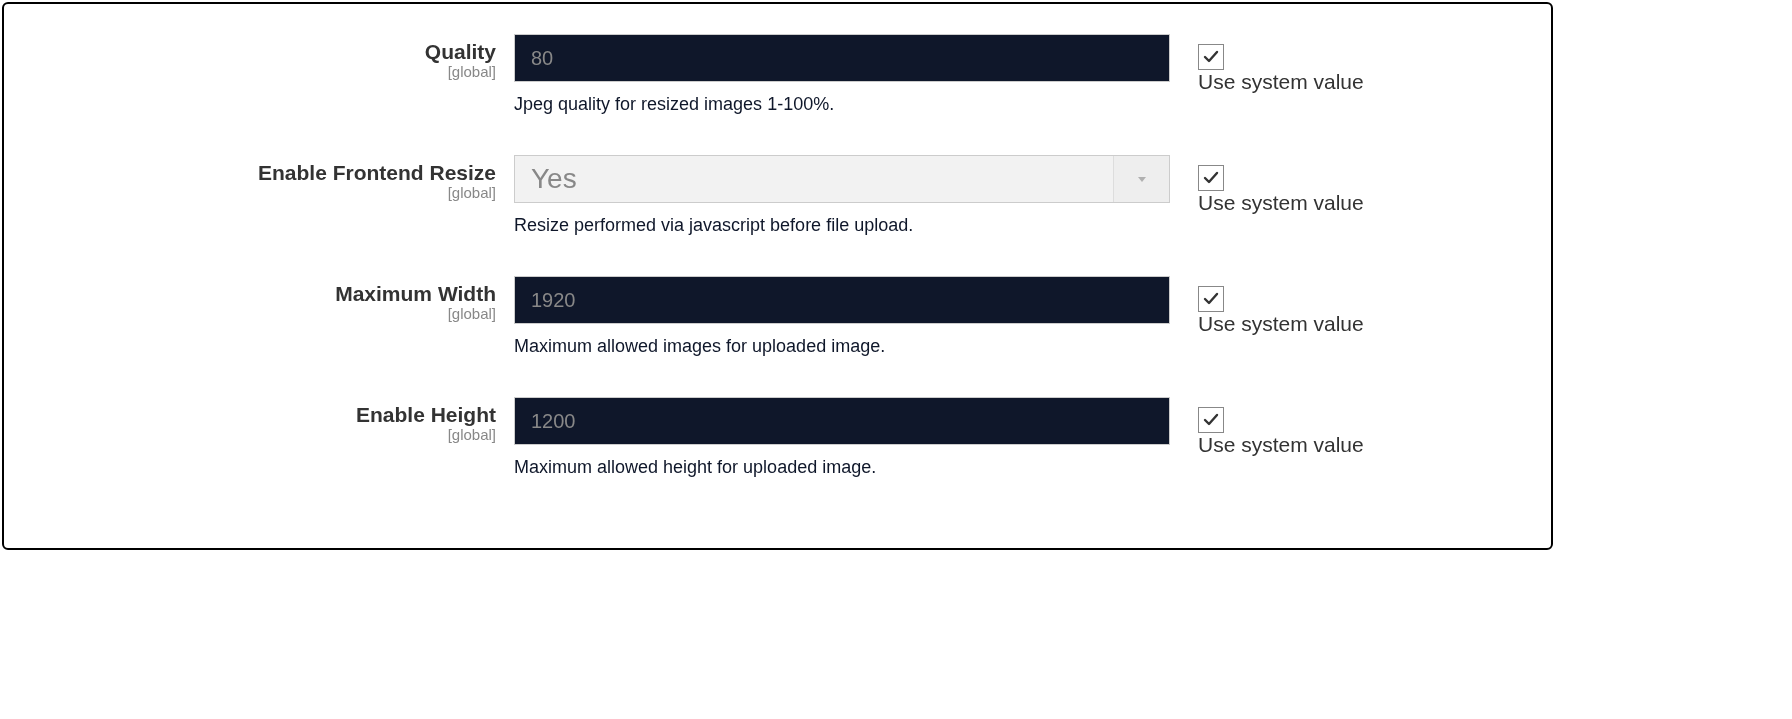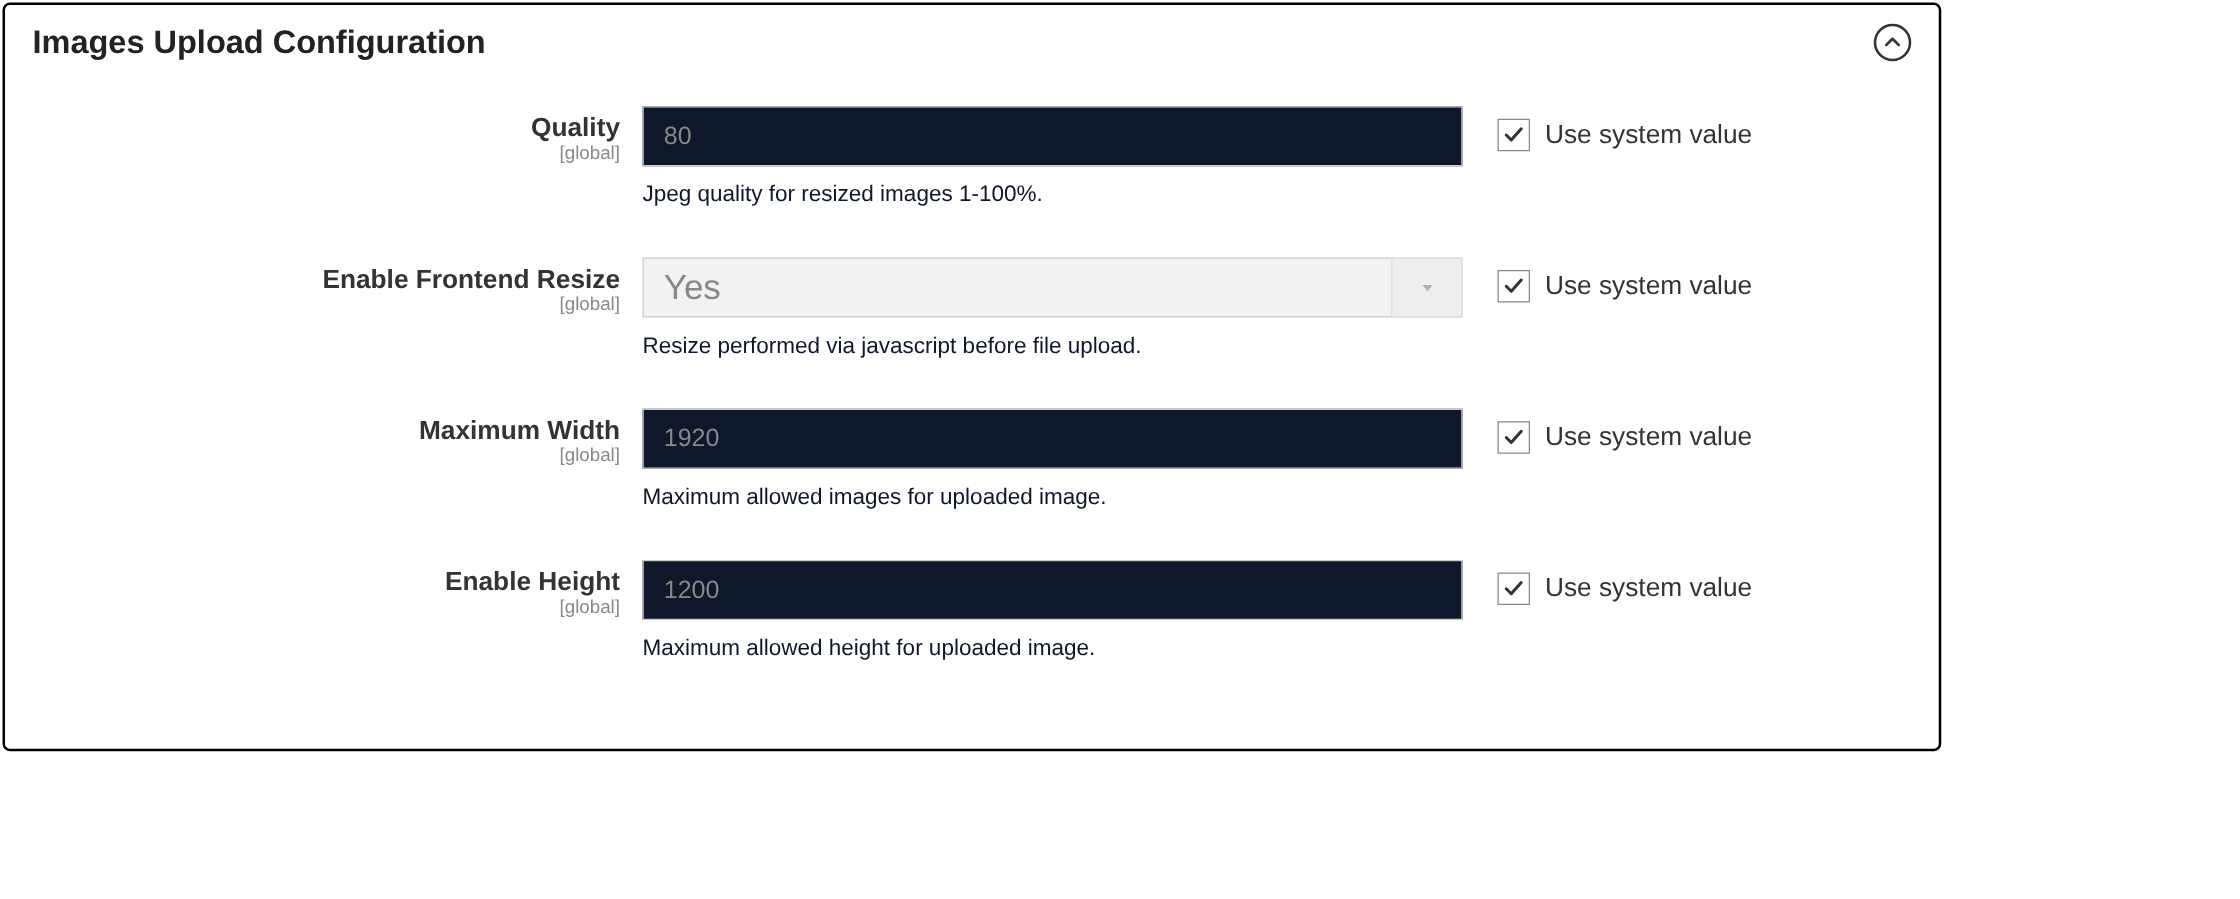--- a/index.html
+++ b/index.html
@@ -107,23 +107,24 @@
   }
   .select-caret svg { opacity: .45; }
   .hint {
     font-size: 18px;
     color: #0f172a;
     margin-top: 12px;
     margin-bottom: 22px;
   }
   .syscol {
     display: flex;
-    align-items: center;
+    align-items: flex-start;
     padding-left: 28px;
     padding-top: 10px;
+    flex-direction: column;
   }
   .chk {
     width: 26px;
     height: 26px;
     border: 1px solid #888;
     background: #fff;
     margin-right: 12px;
     display: flex;
     align-items: center;
     justify-content: center;
@@ -132,28 +133,20 @@
   .chk-label {
     font-size: 21px;
     color: #333;
   }
 </style>
 </head>
 <body>
 
 <div class="panel">
 
-  <div class="panel-header">
-    <div class="panel-title">Images Upload Configuration</div>
-    <div class="collapse-btn">
-      <svg width="14" height="14" viewBox="0 0 14 14">
-        <polyline points="2,9 7,4 12,9" fill="none" stroke="#333" stroke-width="2" stroke-linecap="round" stroke-linejoin="round"></polyline>
-      </svg>
-    </div>
-  </div>
 
   <div class="fields">
 
     <div class="field-row">
       <div class="label-col">
         <div class="field-label">Quality</div>
         <div class="field-scope">[global]</div>
       </div>
       <div class="input-col">
         <input class="text-input" type="text" disabled="" value="80" style="">

